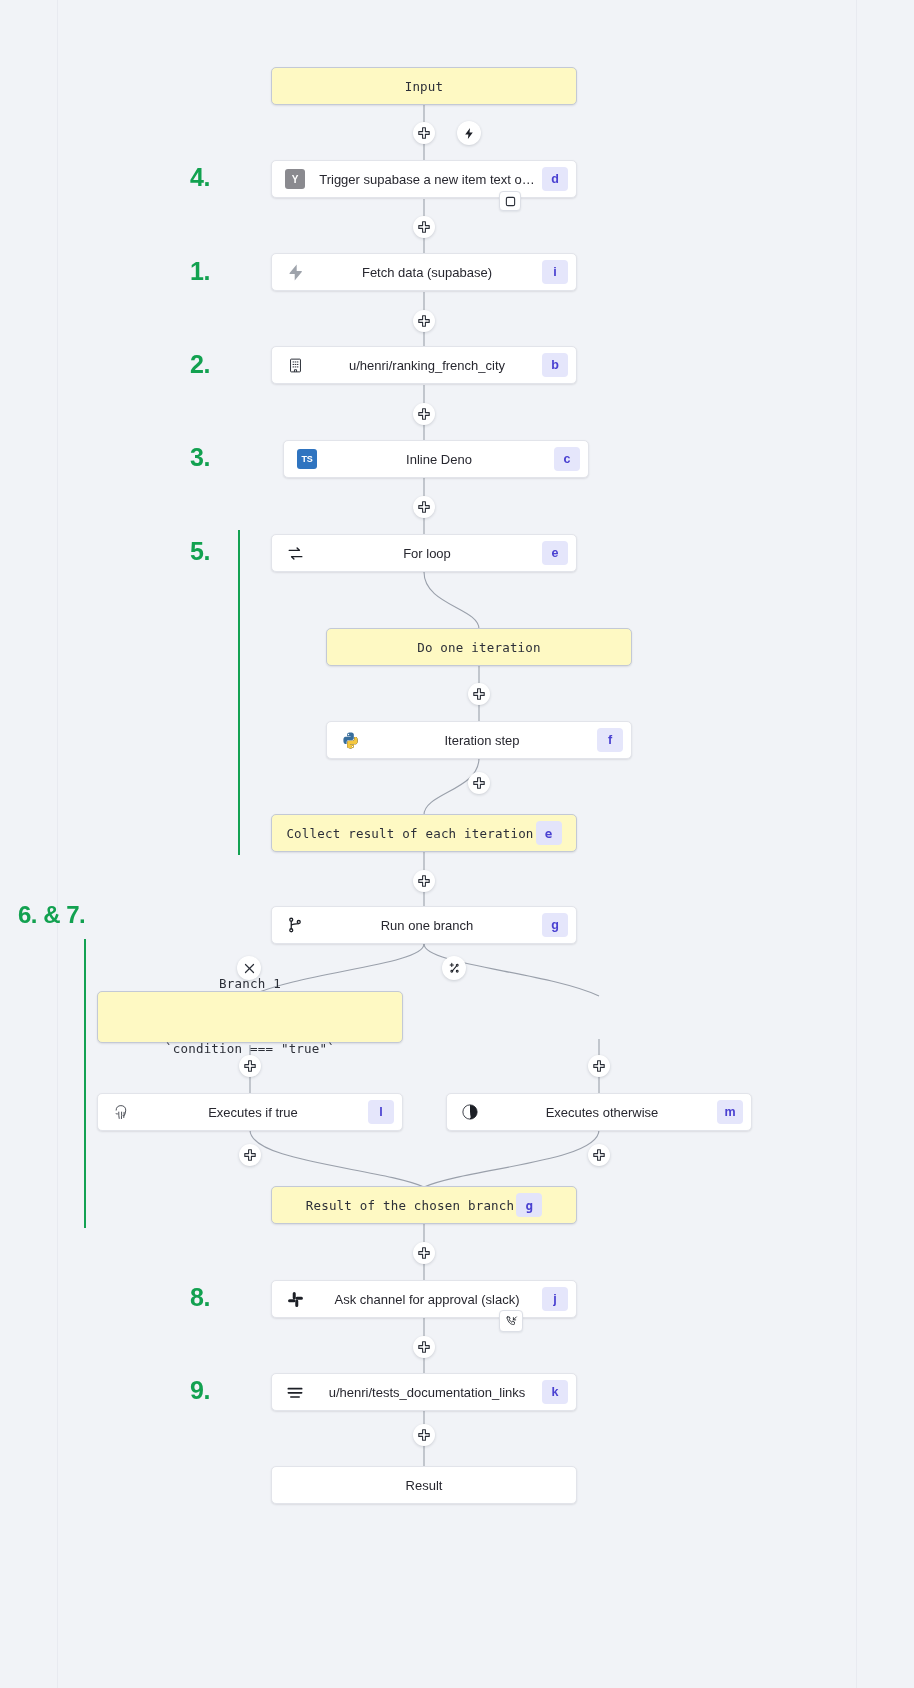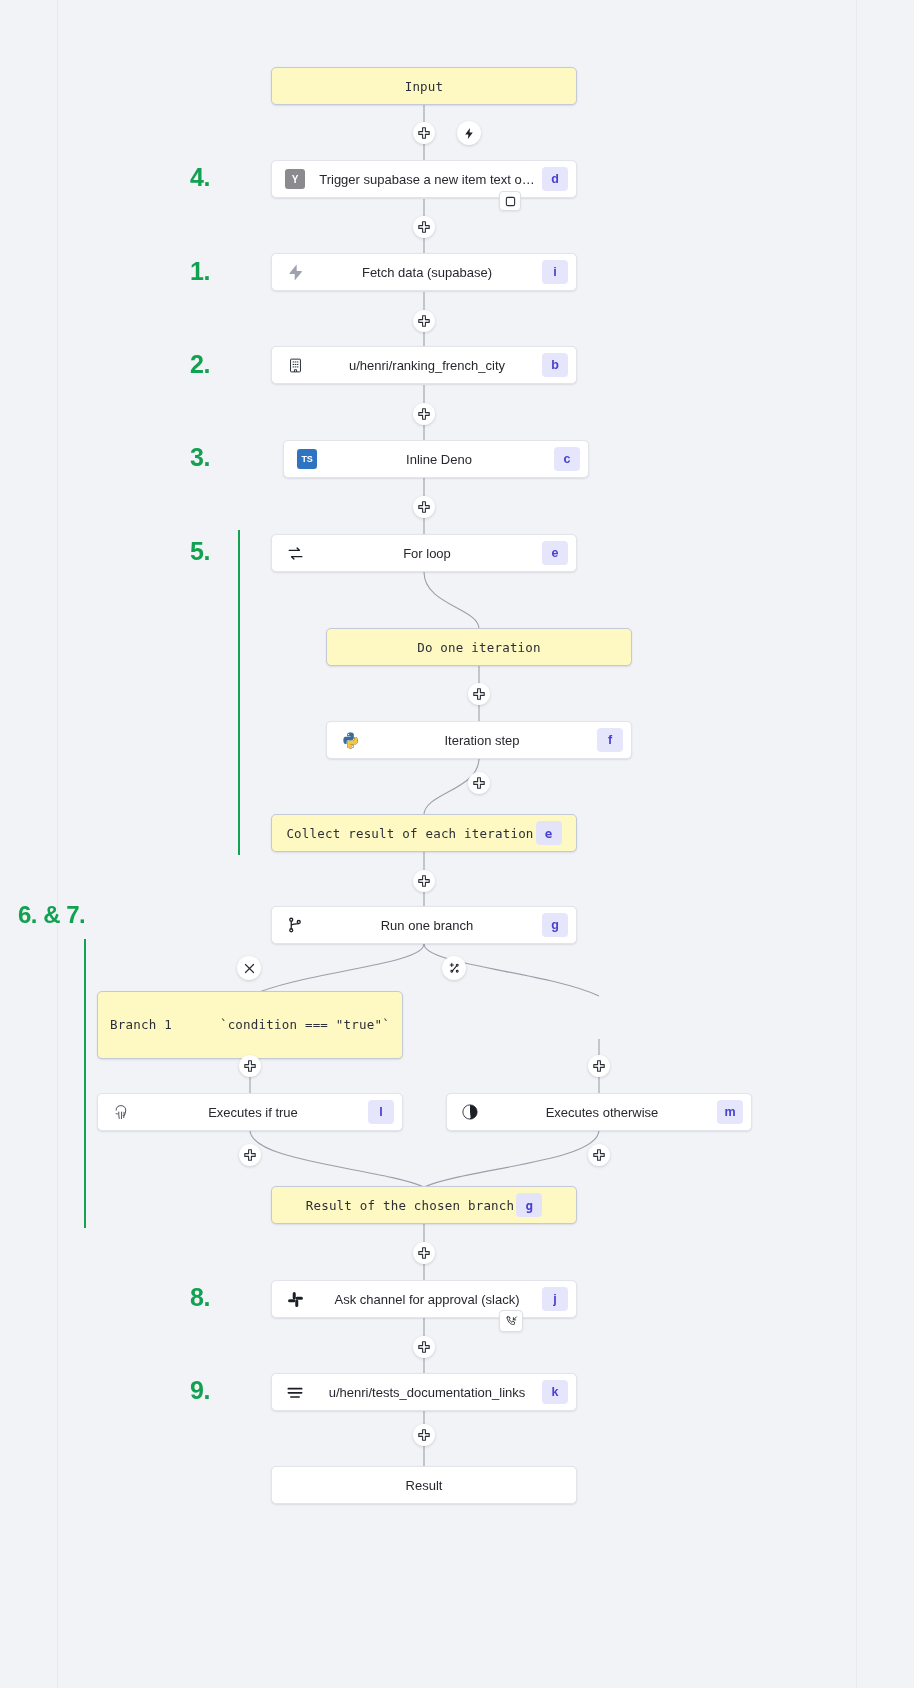--- a/index.html
+++ b/index.html
@@ -39,21 +39,21 @@
   .node.grey {
     background: #fef9c3;
     border: 1px solid #c3c9d6;
     box-shadow: 0 1px 2px rgba(16,24,40,.10);
     justify-content: center;
     font-family: "DejaVu Sans Mono", monospace;
     font-size: 12.5px;
     letter-spacing: .2px;
     color: #2c2f38;
   }
-  .node.grey.tall { height: 68px; flex-direction: row; justify-content: center; line-height: 1.35; gap: 48px; }
+  .node.grey.tall { height: 52px; flex-direction: column; justify-content: center; line-height: 1.35; gap: 48px; }
   .node.white.plain { justify-content: center; }
 
   .node .ico {
     width: 34px; min-width: 34px;
     display: flex; align-items: center; justify-content: center;
     margin-left: 6px;
   }
   .node .lbl {
     flex: 1;
     text-align: center;

